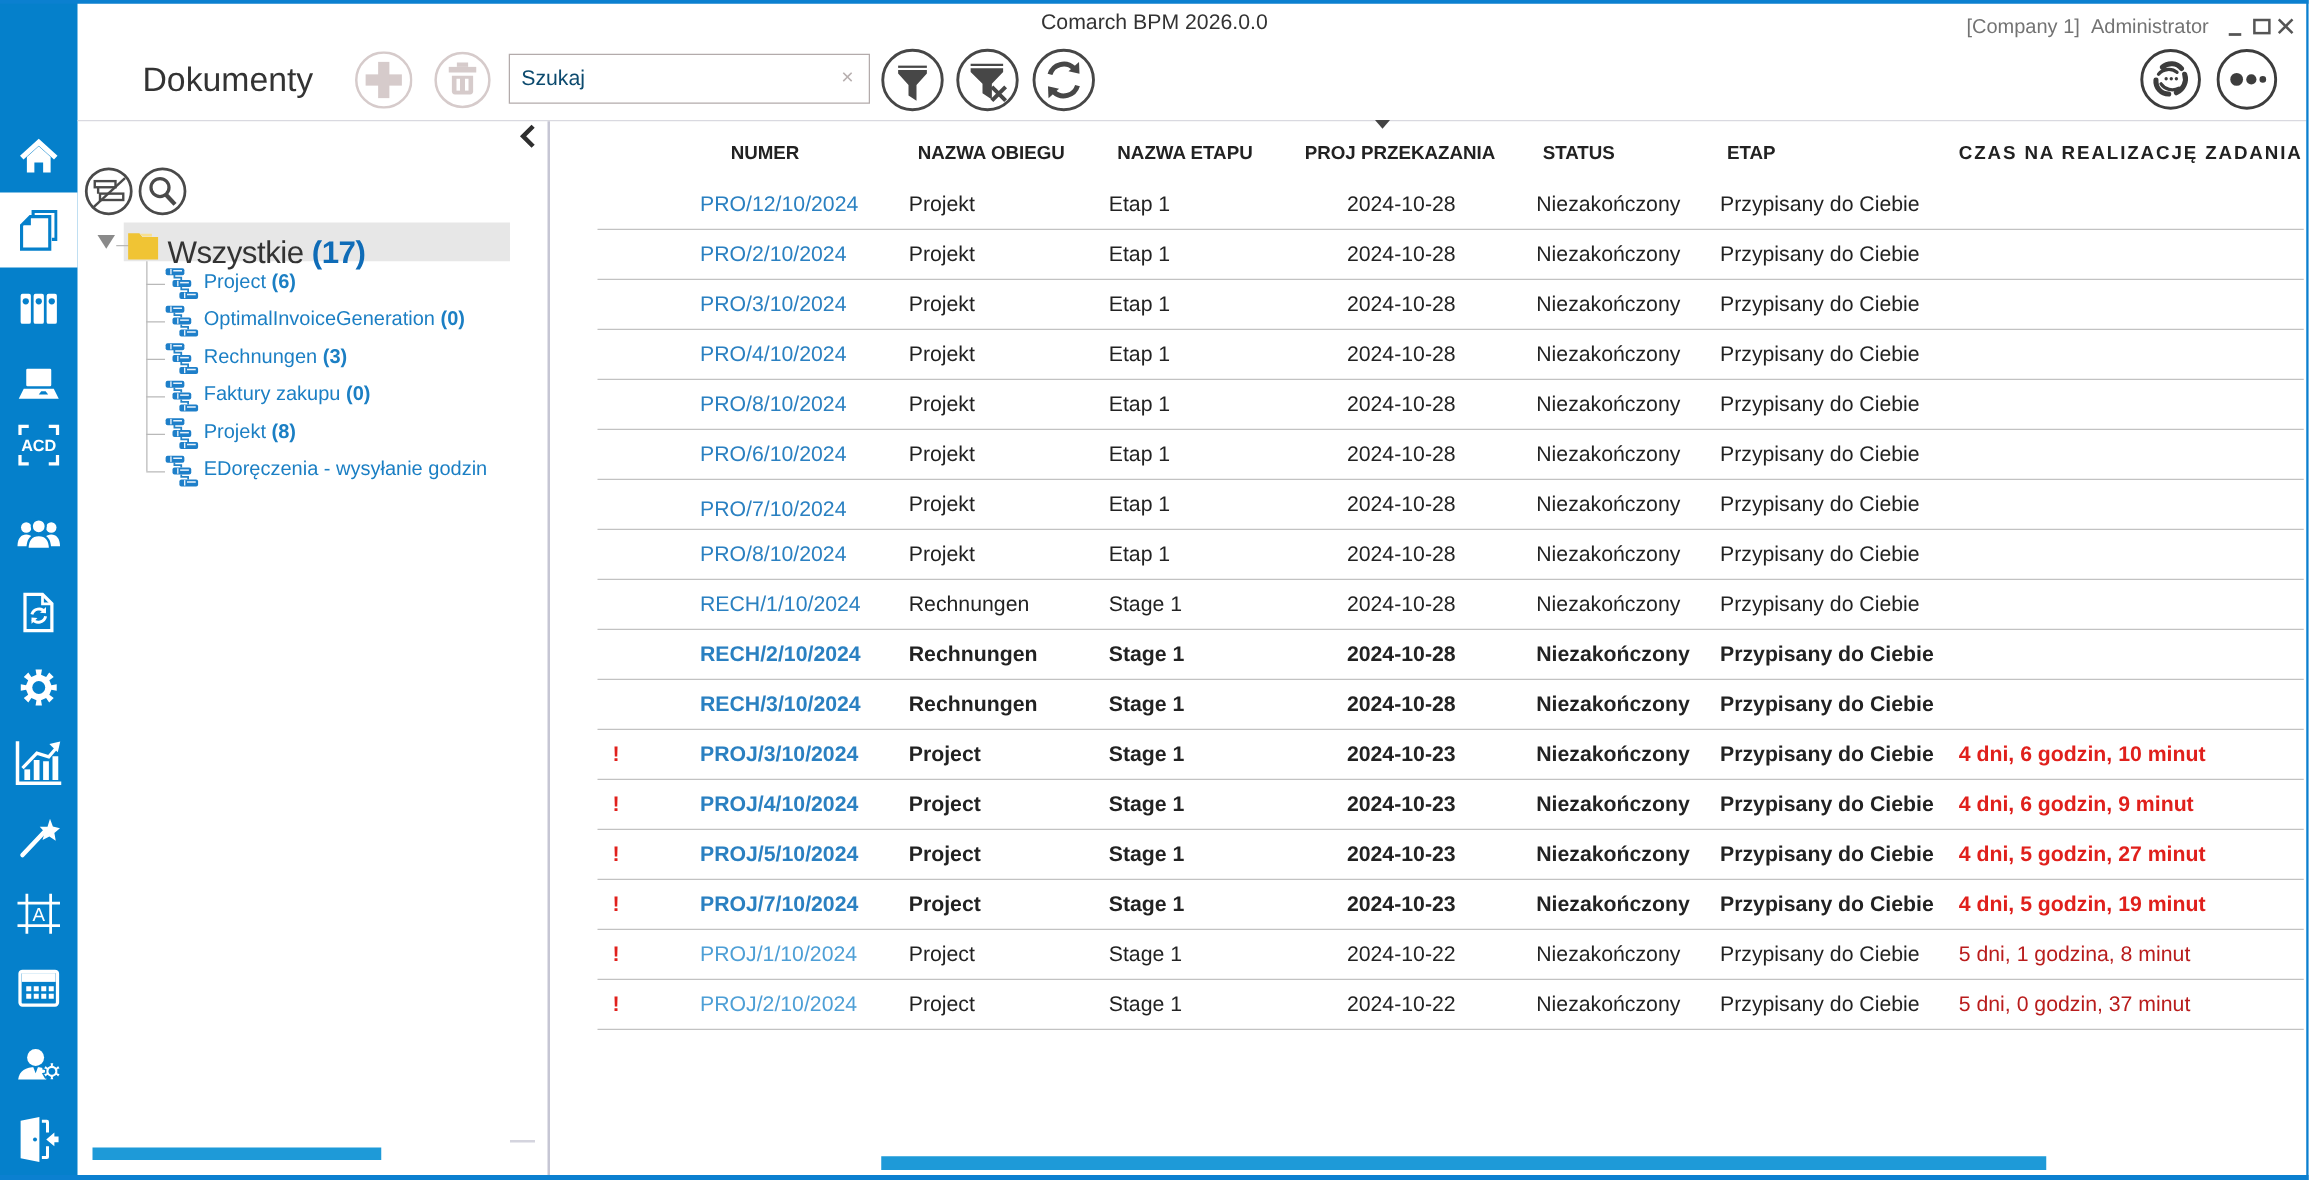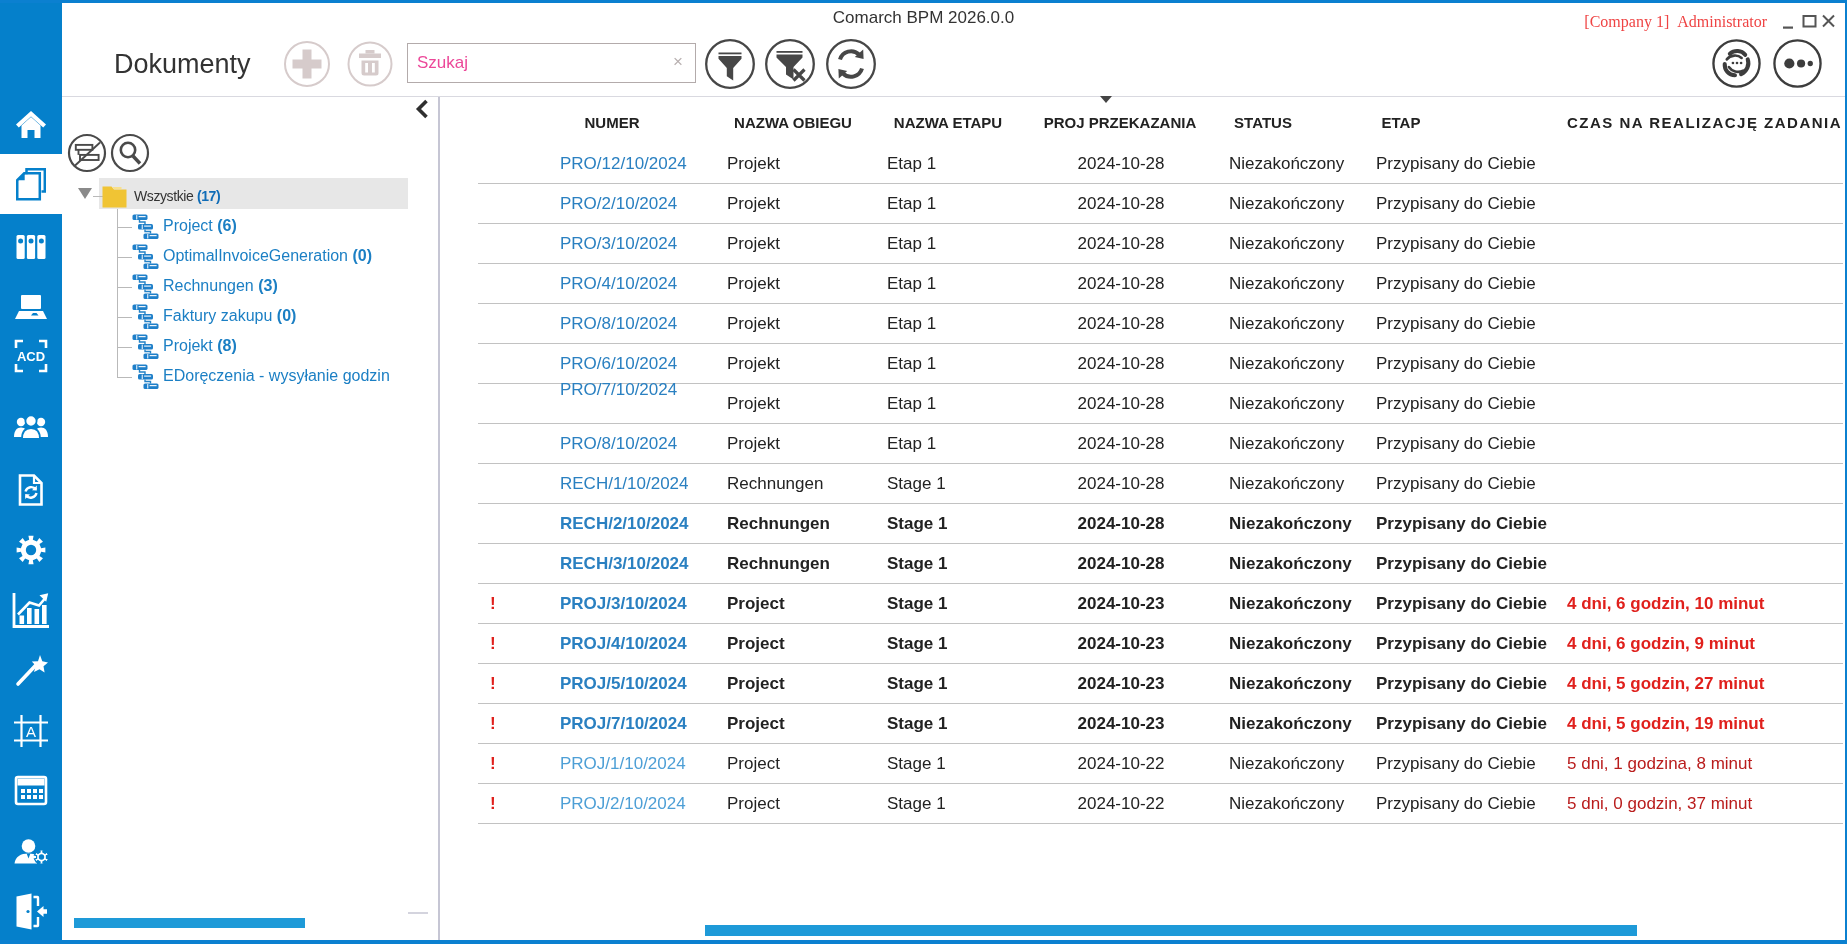--- a/index.html
+++ b/index.html
@@ -9,26 +9,26 @@
   
   #b-top { left:0; top:0; width:1847px; height:3px; background:#0b80d0; z-index:50; }
   #b-right { right:0; top:0; width:2px; height:944px; background:#0b80d0; z-index:50; }
   #b-bottom { left:0; bottom:0; width:1847px; height:4px; background:#0b80d0; z-index:50; }
   
   #sidebar { left:0; top:0; width:62px; height:944px; background:#0580cb; }
   .sicon { position:absolute; left:0; width:62px; height:60px; display:flex; align-items:center; justify-content:center; }
   #active-tile { position:absolute; left:0; top:154px; width:62px; height:60px; background:#fff; }
   
   #title { top:8px; left:0px; width:1847px; text-align:center; font-size:17px; color:#333; }
-  #userbox { top:13px; right:80px; font-size:16px; color:#ef4444;font-family:Liberation Serif, serif; }
+  #userbox { top:13px; right:80px; font-size:16px; color:#737373; }
   #hdr-sep { left:62px; top:96px; width:1783px; height:1px; background:#d9d9e0; }
   #dokumenty { left:114px; top:49px; font-size:27px; color:#333; }
   
   #search { left:407px; top:43px; width:289px; height:40px; border:1px solid #b3abab; }
-  #search .ph { position:absolute; left:9px; top:9px; font-size:17px; color:#ec4899; }
+  #search .ph { position:absolute; left:9px; top:9px; font-size:17px; color:#0c4a6e; }
   #search .x { position:absolute; right:12px; top:8px; font-size:17px; color:#b8b0b0; }
   
   #collapse { left:415px; top:99px; }
   #vdiv { left:438px; top:97px; width:2px; height:847px; background:#c6c6d4; }
   
   .titem { position:absolute; font-size:16px; color:#1b7fc4; white-space:nowrap; }
   .titem b { font-weight:bold; }
   
   .th { position:absolute; font-size:15px; font-weight:bold; color:#222; white-space:nowrap; }
   .rowline { position:absolute; left:478px; width:1365px; height:1px; background:#c2c2c2; }
@@ -71,21 +71,21 @@
 <div id="thumb2" class="abs"></div>
 <div id="tree">
 <div class="abs" style="left:99px; top:178px; width:309px; height:31px; background:#e7e7e7;"></div>
 <div class="abs" style="left:78px; top:188px; width:0; height:0; border-left:7px solid transparent; border-right:7px solid transparent; border-top:11px solid #8a8a8a;"></div>
 <div class="abs" style="left:93px; top:196px; width:13px; height:1px; background:#b9b9b9;"></div>
 <div class="abs" style="left:117px; top:209px; width:1px; height:168px; background:#b9b9b9;"></div>
 <svg class="abs" style="left:102px; top:184px;" width="25" height="24" viewBox="0 0 25 24">
 <path d="M0.5 2.5 H9.5 L12 5.5 H24.5 V23.5 H0.5 Z" fill="#f0c434"></path>
 <path d="M10 3 H19.5 V5.2 H12.3 Z" fill="#f8e08e"></path>
 </svg>
-<div class="abs" style="left:134px; top:188px; font-size:14px; letter-spacing:-0.4px; color:#333; white-space:nowrap;">Wszystkie <b style="color:#0f6cb7;">(17)</b></div>
+<div class="abs" style="left:134px; top:188px; font-size:25px; letter-spacing:-0.4px; color:#333; white-space:nowrap;">Wszystkie <b style="color:#0f6cb7;">(17)</b></div>
 <div class="abs" style="left:117px; top:227px; width:15px; height:1px; background:#b9b9b9;"></div>
 <svg class="abs" style="left:132px; top:213px;" width="27" height="27" viewBox="0 0 27 27">
 <g fill="none" stroke="#2583c6" stroke-width="1.4">
 <path d="M7.5 7 V9 H13 V11"></path>
 <path d="M13 16.5 V18.5 H18.5 V20.5"></path>
 </g>
 <g fill="#1e7fc9">
 <rect x="0.5" y="1.5" width="15" height="5.6" rx="1.6"></rect>
 <rect x="6" y="11" width="15" height="5.6" rx="1.6"></rect>
 <rect x="11.5" y="20.5" width="15" height="5.6" rx="1.6"></rect>
@@ -264,21 +264,21 @@
 <div class="row">
 <div class="cell num" style="left:560px; top:354px;">PRO/6/10/2024</div>
 <div class="cell" style="left:727px; top:354px;">Projekt</div>
 <div class="cell" style="left:887px; top:354px;">Etap 1</div>
 <div class="cell" style="left:1121px; top:354px; transform:translateX(-50%);">2024-10-28</div>
 <div class="cell" style="left:1229px; top:354px;">Niezakończony</div>
 <div class="cell" style="left:1376px; top:354px;">Przypisany do Ciebie</div>
 </div>
 <div class="rowline" style="top:383px;"></div>
 <div class="row">
-<div class="cell num" style="left:560px; top:380px;">PRO/7/10/2024</div>
+<div class="cell num" style="left:560px; top:398px;">PRO/7/10/2024</div>
 <div class="cell" style="left:727px; top:394px;">Projekt</div>
 <div class="cell" style="left:887px; top:394px;">Etap 1</div>
 <div class="cell" style="left:1121px; top:394px; transform:translateX(-50%);">2024-10-28</div>
 <div class="cell" style="left:1229px; top:394px;">Niezakończony</div>
 <div class="cell" style="left:1376px; top:394px;">Przypisany do Ciebie</div>
 </div>
 <div class="rowline" style="top:423px;"></div>
 <div class="row">
 <div class="cell num" style="left:560px; top:434px;">PRO/8/10/2024</div>
 <div class="cell" style="left:727px; top:434px;">Projekt</div>

